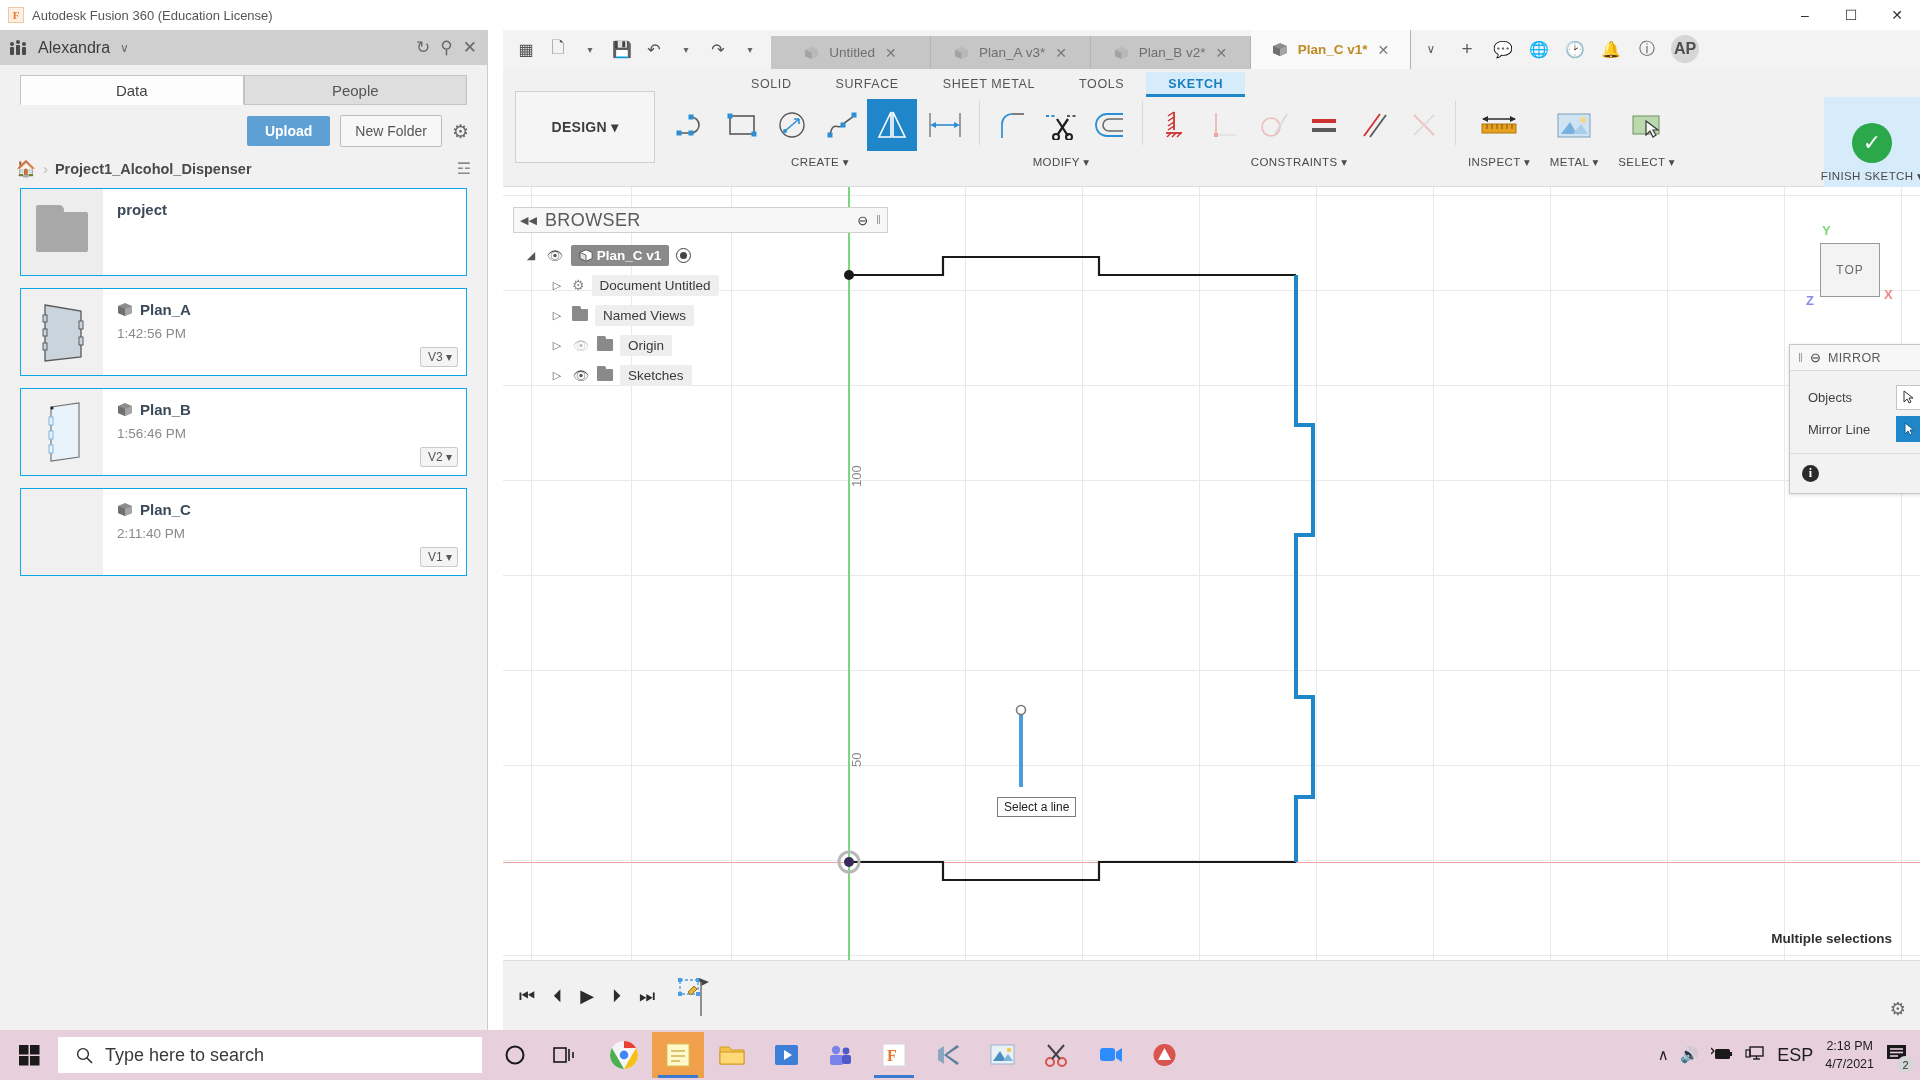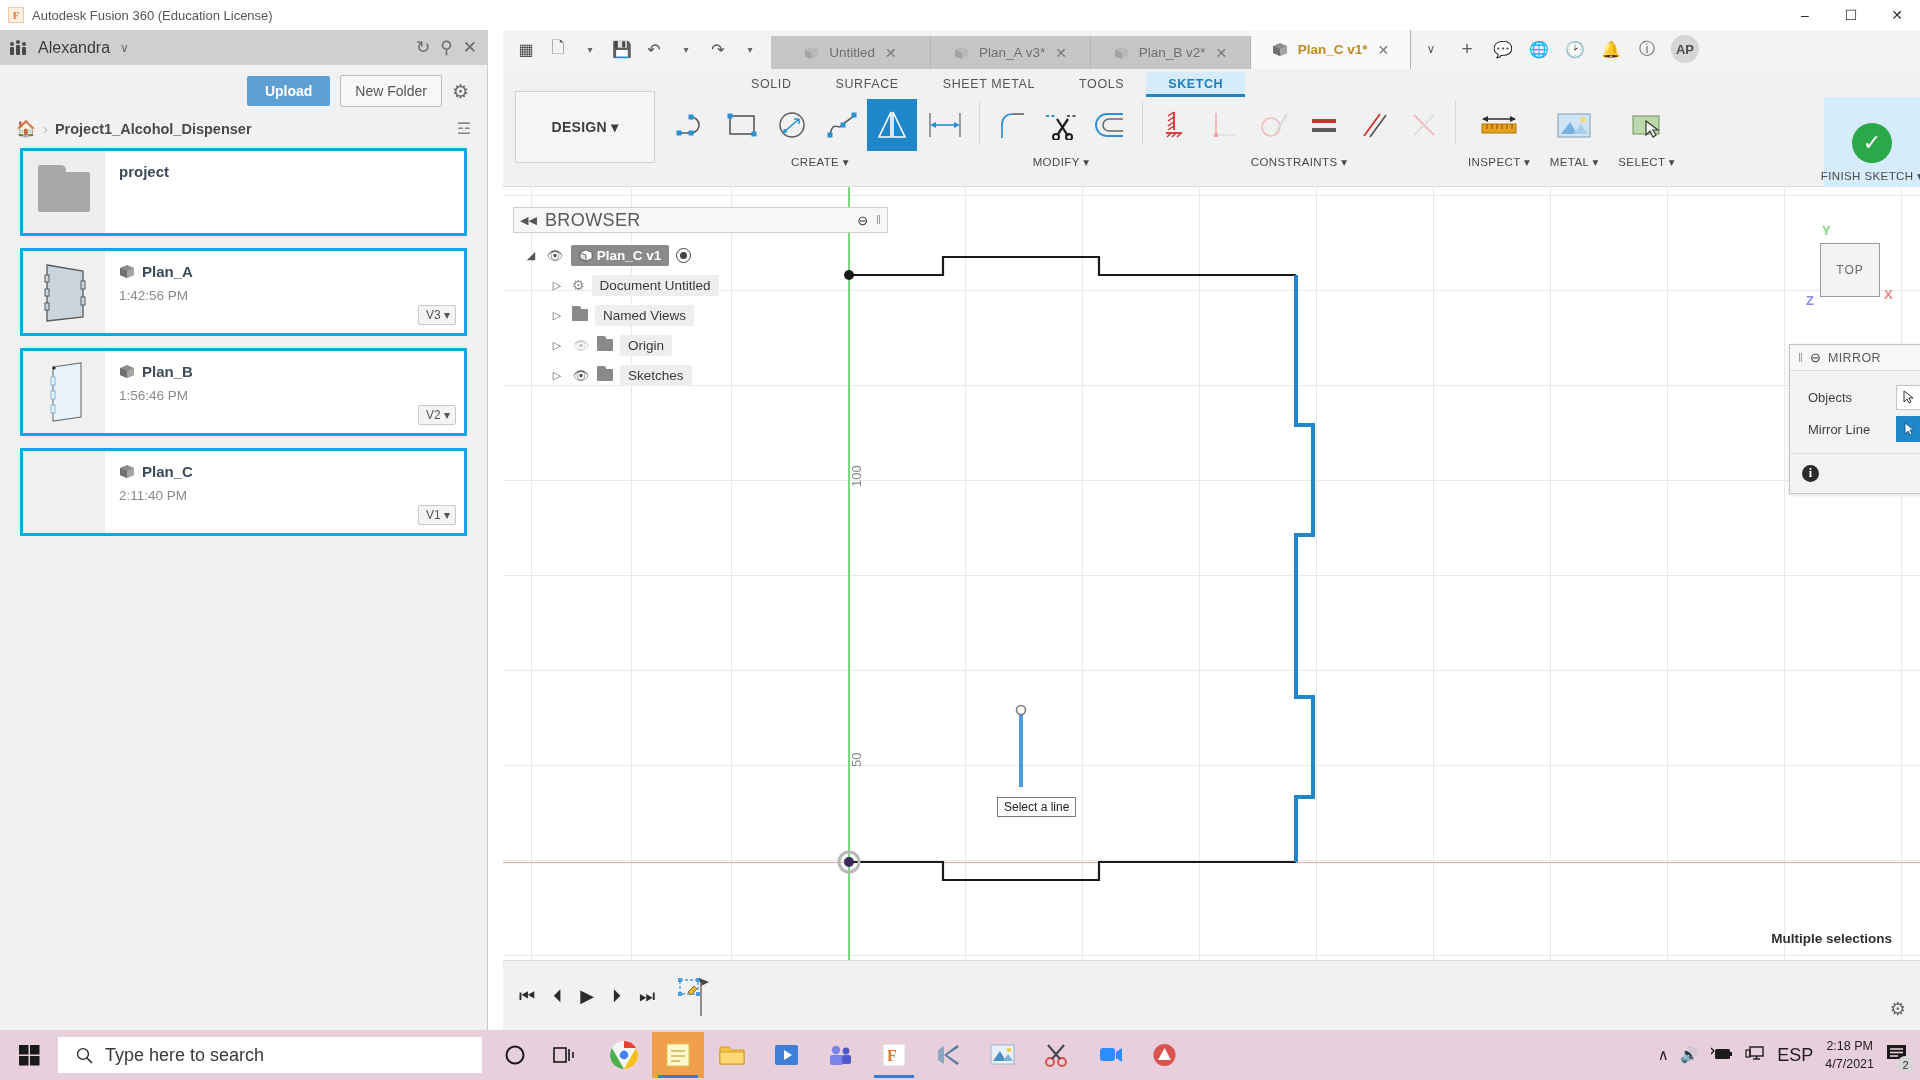--- a/index.html
+++ b/index.html
@@ -77,21 +77,21 @@
   .gear-btn { font-size: 19px; color: #6a6a6a; cursor: pointer; line-height: 1; }
 
   .breadcrumb { display: flex; align-items: center; gap: 7px; padding: 6px 0 10px 16px; }
   .breadcrumb .home { font-size: 16px; color: #555; }
   .breadcrumb .chev { color: #b8b8b8; font-size: 15px; }
   .breadcrumb .crumb { font-size: 14.5px; color: #4a4a4a; font-weight: bold; }
   .breadcrumb .globe { margin-left: auto; margin-right: 16px; font-size: 16px; color: #8a8a8a; }
 
   .file-list { padding: 0 20px; display: flex; flex-direction: column; gap: 12px; }
   .file-row {
-    background: #ffffff; border: 3px solid #0ea5e9; display: flex; height: 88px;
+    background: #ffffff; border: 1px solid #0ea5e9; display: flex; height: 88px;
     align-items: stretch; cursor: pointer; position: relative;
   }
   .file-row.folder { background: #fbfbfb; }
   .file-thumb {
     width: 82px; display: flex; align-items: center; justify-content: center;
     background: #f0f0f0; flex-shrink: 0;
   }
   .file-row.folder .file-thumb { background: #ededed; }
   .file-main { flex: 1; background: #fff; padding: 12px 10px 0 14px; position: relative; }
   .file-name-row { display: flex; align-items: center; gap: 7px; }
@@ -133,21 +133,21 @@
   }
   .doctab.active { background: #f9f9f9; color: #3a3a3a; height: 39px; }
   .doctab .x { font-size: 14px; color: #777; }
   .tabtools { display: flex; align-items: center; gap: 4px; padding-bottom: 6px; margin-left: 4px; }
   .tabtools .tbtn {
     width: 32px; height: 28px; display: flex; align-items: center; justify-content: center;
     font-size: 16px; color: #5d5d5d; cursor: pointer;
   }
   .tabtools .avatar {
     width: 28px; height: 28px; border-radius: 50%; background: #d6d6d6; color: #4d4d4d;
-    display: flex; align-items: center; justify-content: center; font-size: 13px;
+    display: flex; align-items: center; justify-content: center; font-size: 16px;
     font-weight: bold; margin-left: 4px; margin-right: 6px;
   }
 
   
   .ribbon {
     height: 118px; background: #f1f1f1; display: flex; align-items: flex-start;
     border-bottom: 1px solid #dcdcdc; position: relative;
   }
   .design-box {
     width: 140px; height: 72px; margin: 22px 12px 0 12px; border: 1px solid #d0d0d0;
@@ -378,20 +378,24 @@
           <i></i>
         </span>
       <span class="uname">Alexandra</span>
       <span class="ico" style="font-size:12px">∨</span>
       <span class="spacer"></span>
       <span class="ico">↻</span>
       <span class="ico">⚲</span>
       <span class="ico">✕</span>
     </div>
 
+    <div class="dp-tabs">
+      <div class="dp-tab active">Data</div>
+      <div class="dp-tab">People</div>
+    </div>
 
     <div class="dp-actions">
       <button class="btn-upload">Upload</button>
       <button class="btn-newfolder">New Folder</button>
       <span class="gear-btn">⚙</span>
     </div>
 
     <div class="breadcrumb">
       <span class="home">🏠</span>
       <span class="chev">›</span>

